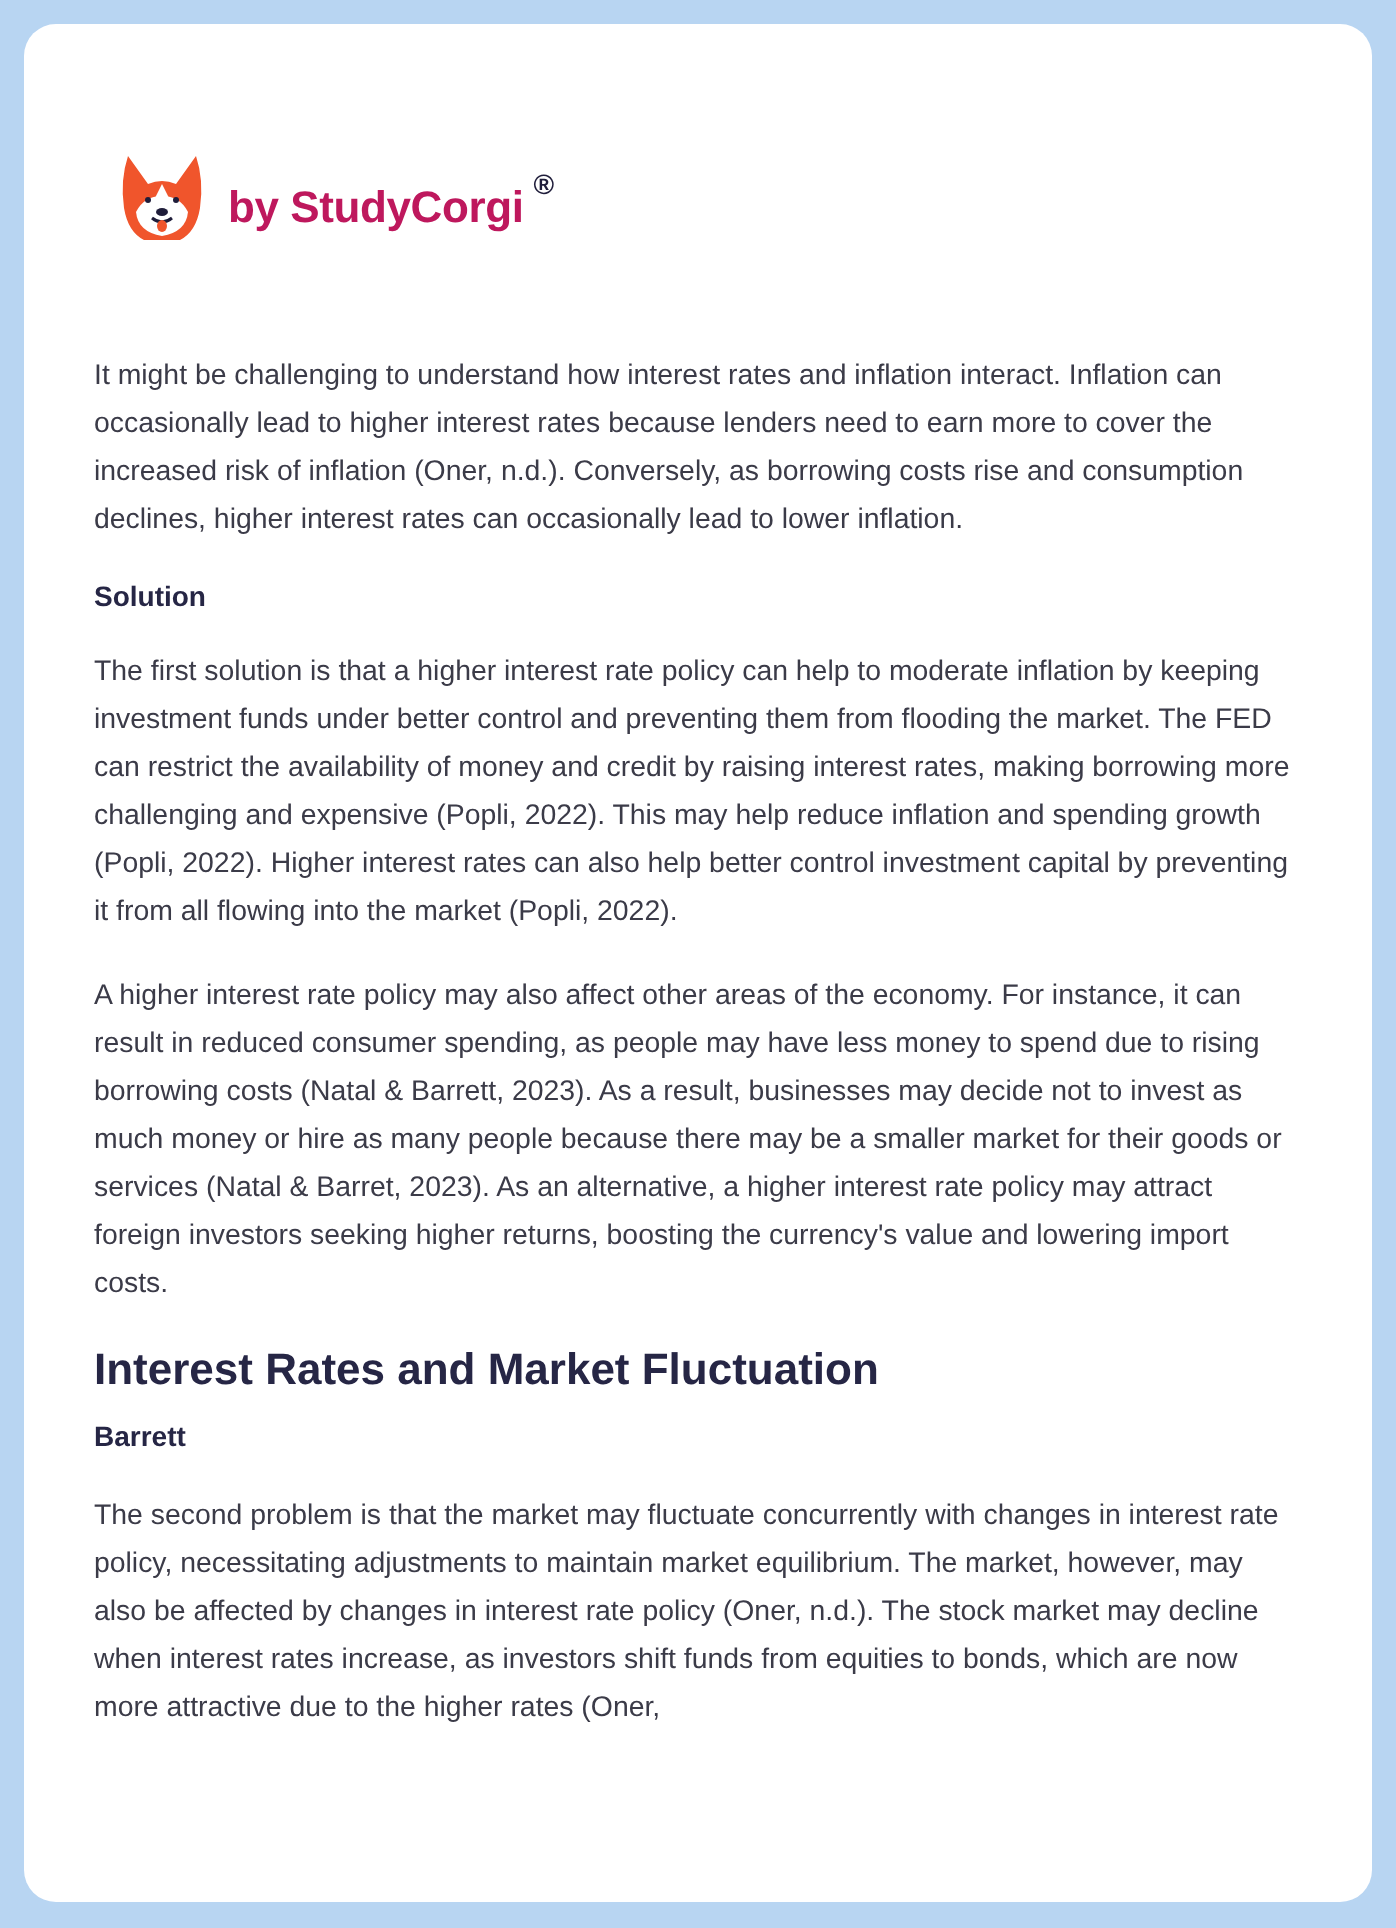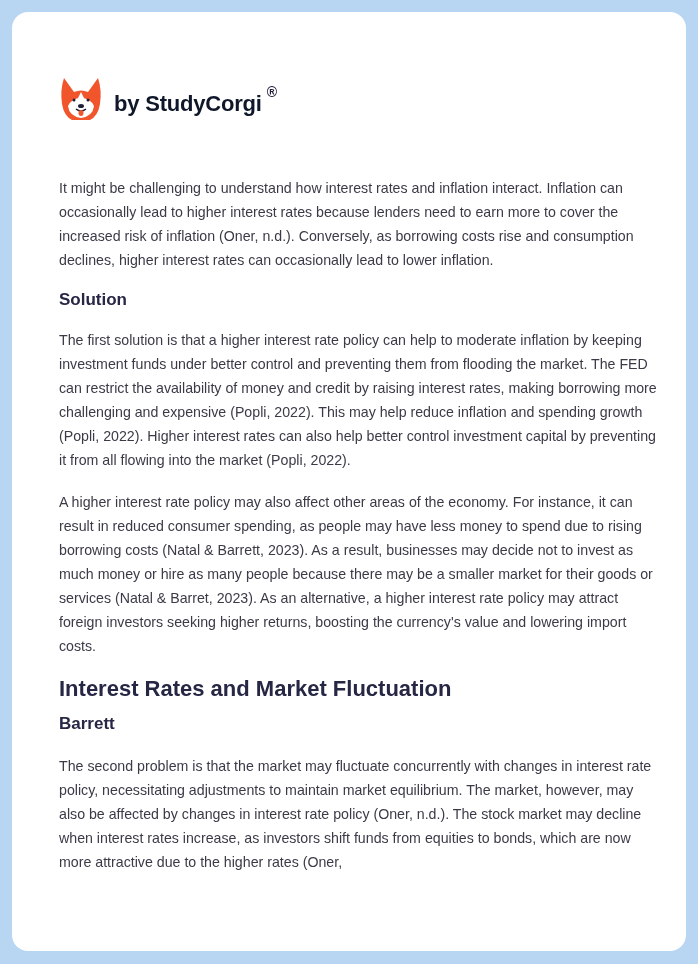--- a/index.html
+++ b/index.html
@@ -10,34 +10,34 @@
   }
   .card {
     position: absolute; left: 12px; top: 12px;
     width: 674px; height: 939px;
     background: #ffffff; border-radius: 16px; overflow: hidden;
   }
   .header { position: absolute; left: 0; top: 0; width: 674px; height: 150px; }
   .logo { position: absolute; left: 48px; top: 64px; display: flex; align-items: center; }
   .logo-mark { width: 42px; height: 46px; }
   .logo-text {
-    margin-left: 12px; font-size: 22px; font-weight: bold; color: #0f172a;
+    margin-left: 12px; font-size: 22px; font-weight: bold; color: #be185d;
     letter-spacing: -0.2px; margin-top: 10px;
   }
   .logo-reg { font-size: 14px; font-weight: bold; color: #1f1d3a; margin-left: 5px; margin-top: -14px; }
   .meta {
     position: absolute; right: 31px; top: 54px; width: 360px; text-align: right;
   }
   .meta-title { font-size: 11px; font-weight: bold; color: #7a7a86; line-height: 14px; }
   .meta-url { font-size: 11px; color: #777784; line-height: 14px; margin-top: 2px; }
-  .content { position: absolute; left: 47px; top: 164px; width: 600px; }
+  .content { position: absolute; left: 35px; top: 164px; width: 600px; }
   p {
     margin: 0 0 18px 0; font-size: 14.2px; line-height: 24px; color: #3b3b48;
   }
-  h2 { margin: 0; font-size: 17px; font-weight: bold; color: #262645; }
+  h2 { margin: 0; font-size: 14px; font-weight: bold; color: #262645; }
   .h-solution { margin-top: 11px; margin-bottom: 18px; }
   .h-section { margin-top: 6px; font-size: 22px; margin-bottom: 12px; }
   .h-problem { margin-bottom: 20px; }
 </style>
 </head>
 <body>
 
 <div class="card">
   <div class="header">
     <div class="logo">

